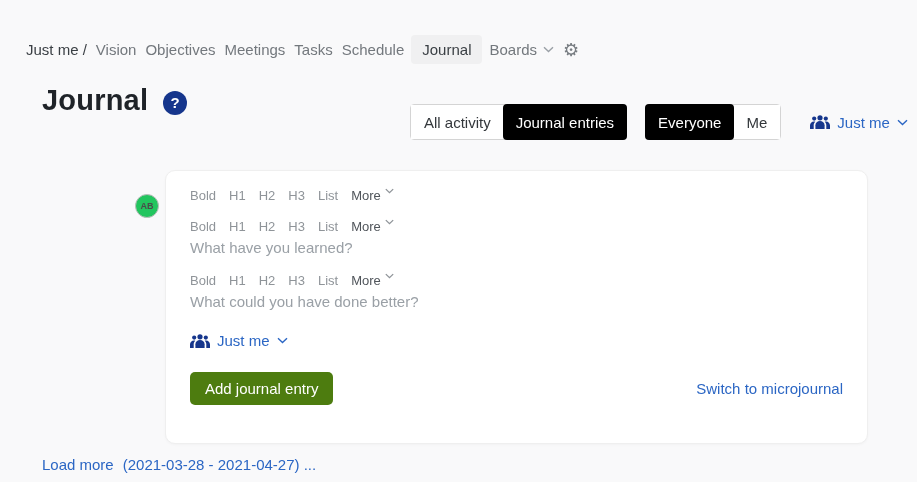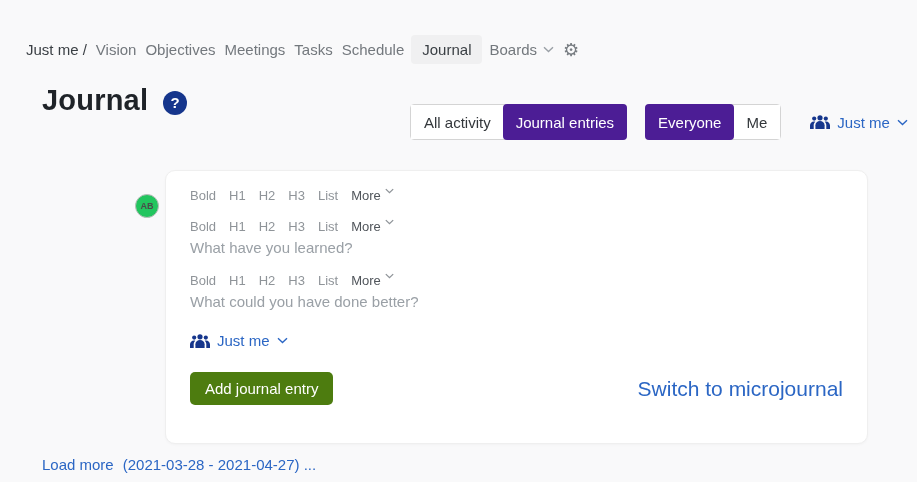--- a/index.html
+++ b/index.html
@@ -48,21 +48,21 @@
     background:#fff;border:1px solid #d4d4d4;border-radius:4px;
     font-size:15px;
   }
   .seg + .seg{margin-left:18px;}
   .seg-btn{
     border:none;background:#fff;color:#33373b;
     padding:0 13px;display:flex;align-items:center;
     font-size:15px;font-family:inherit;cursor:pointer;
   }
   .seg-btn.selected{
-    background:#4c1d95;color:#fff;border-radius:4px;margin:-1px;
+    background:#000000;color:#fff;border-radius:4px;margin:-1px;
     position:relative;z-index:1;
   }
   .scope{
     margin-left:29px;display:flex;align-items:center;gap:7px;
     color:#2b66c4;font-size:15px;cursor:pointer;
   }
   .people-icon{color:#16368c;display:flex;}
   .chev{display:flex;color:inherit;}
   
   .card{
@@ -95,21 +95,21 @@
     margin-top:20px;display:flex;align-items:center;gap:7px;
     color:#2b66c4;font-size:15px;cursor:pointer;
   }
   .actions{
     margin-top:23px;display:flex;align-items:center;justify-content:space-between;
   }
   .add-btn{
     background:#4d7c0f;color:#fff;border:none;border-radius:5px;
     padding:8px 15px;font-size:15px;font-family:inherit;cursor:pointer;
   }
-  .switch-link{color:#2b66c4;font-size:21px;cursor:pointer;}
+  .switch-link{color:#2b66c4;font-size:15px;cursor:pointer;}
   
   .load-more{
     position:absolute;left:42px;top:456px;
     display:flex;gap:9px;color:#2b66c4;font-size:15px;cursor:pointer;
   }
 </style>
 </head>
 <body>
 
 <nav class="topnav">

